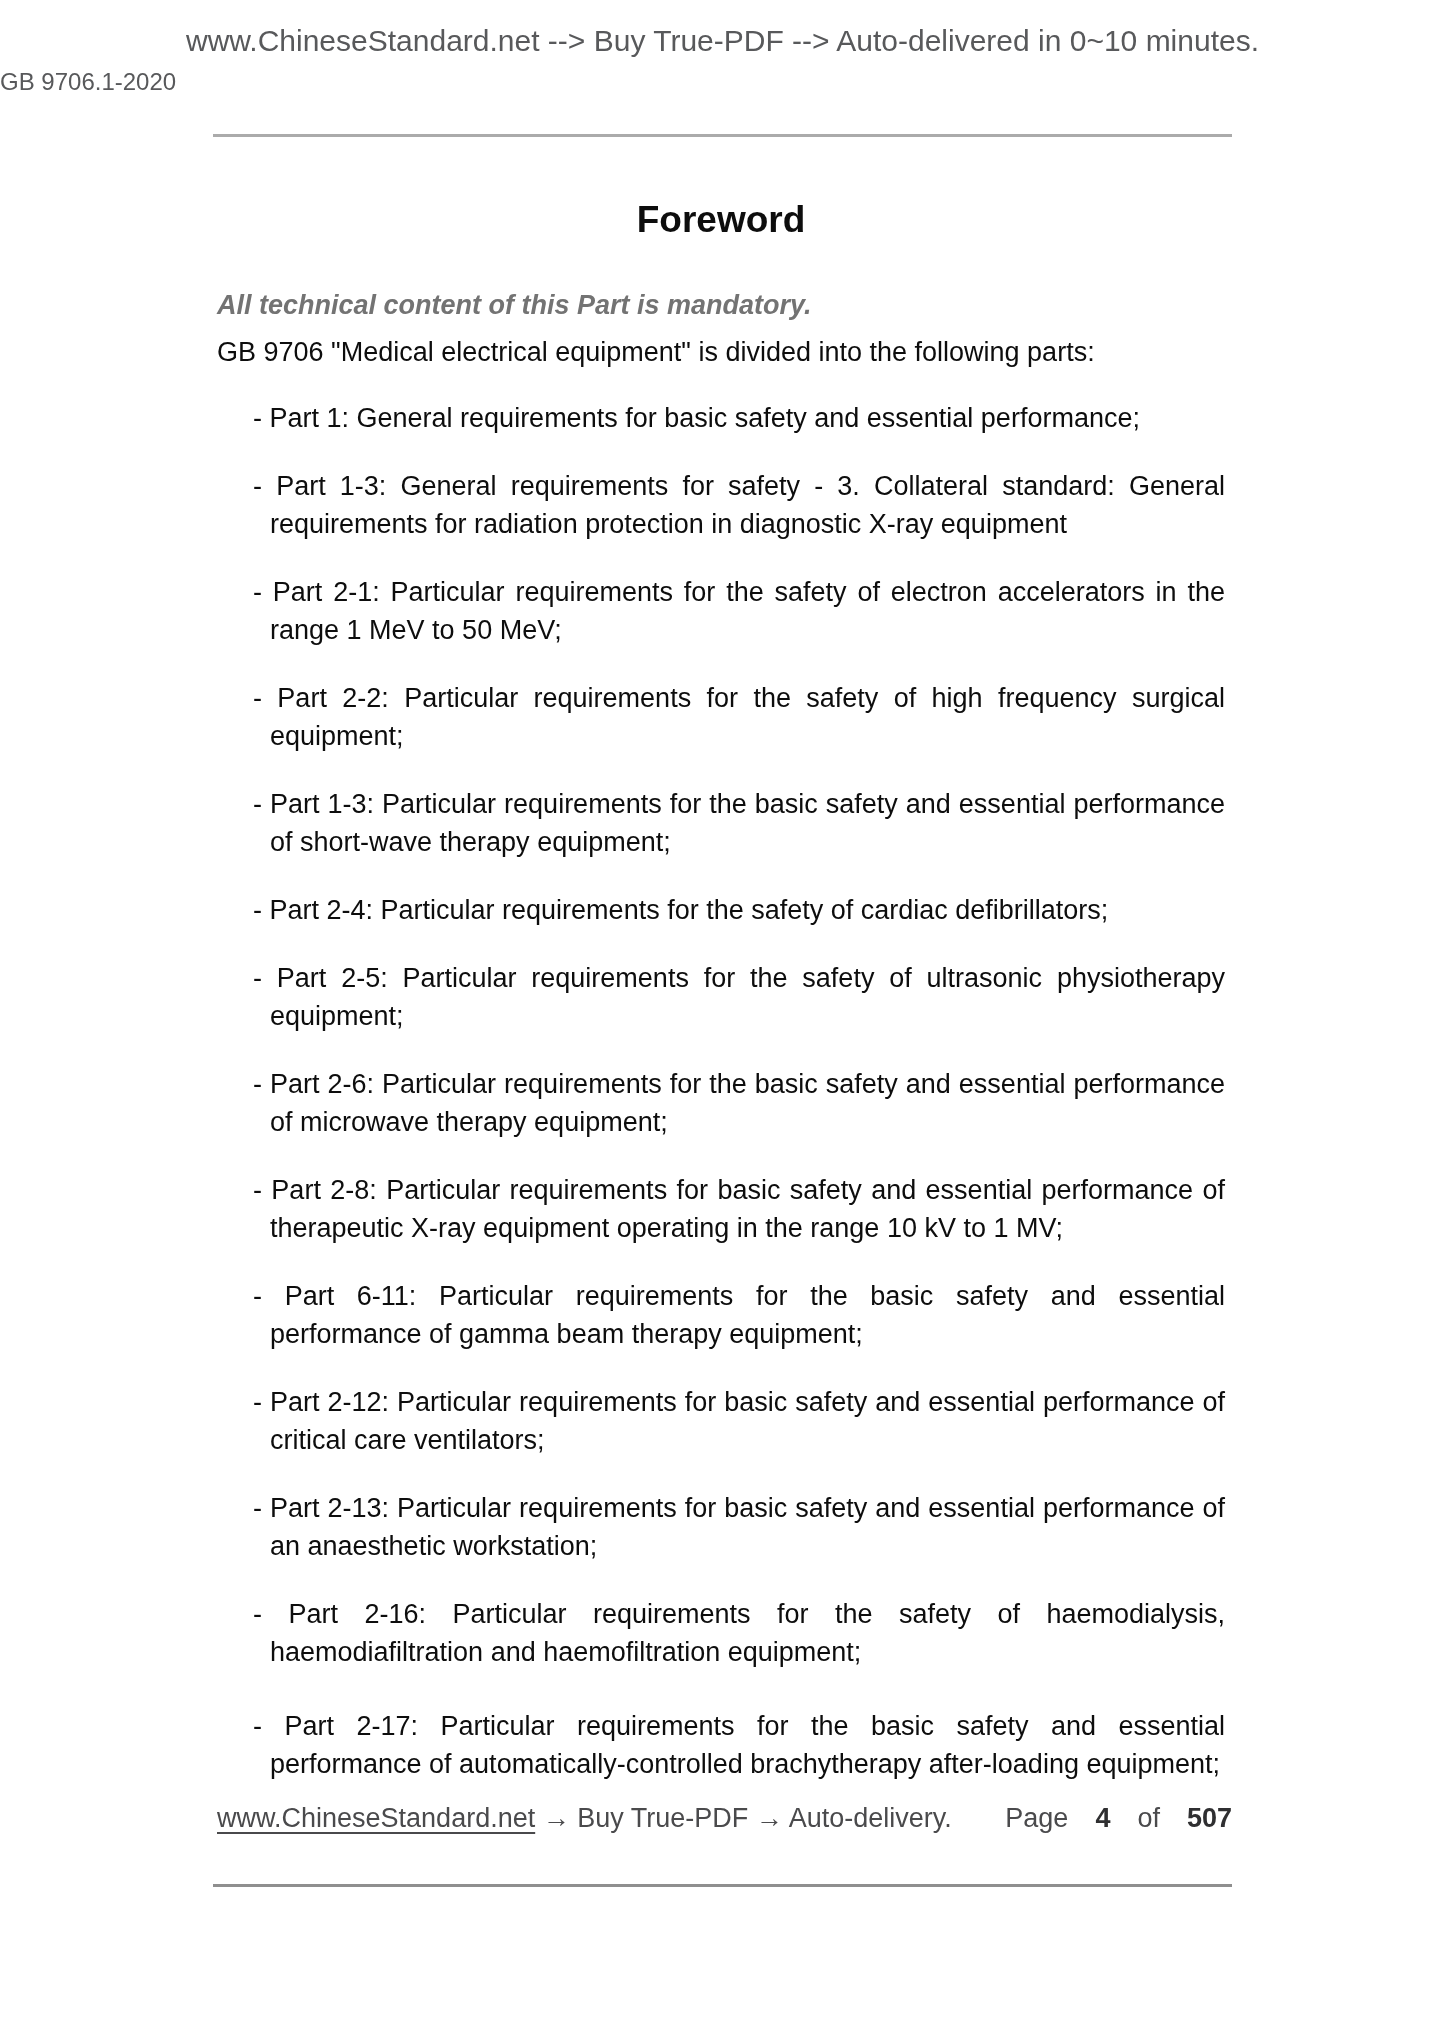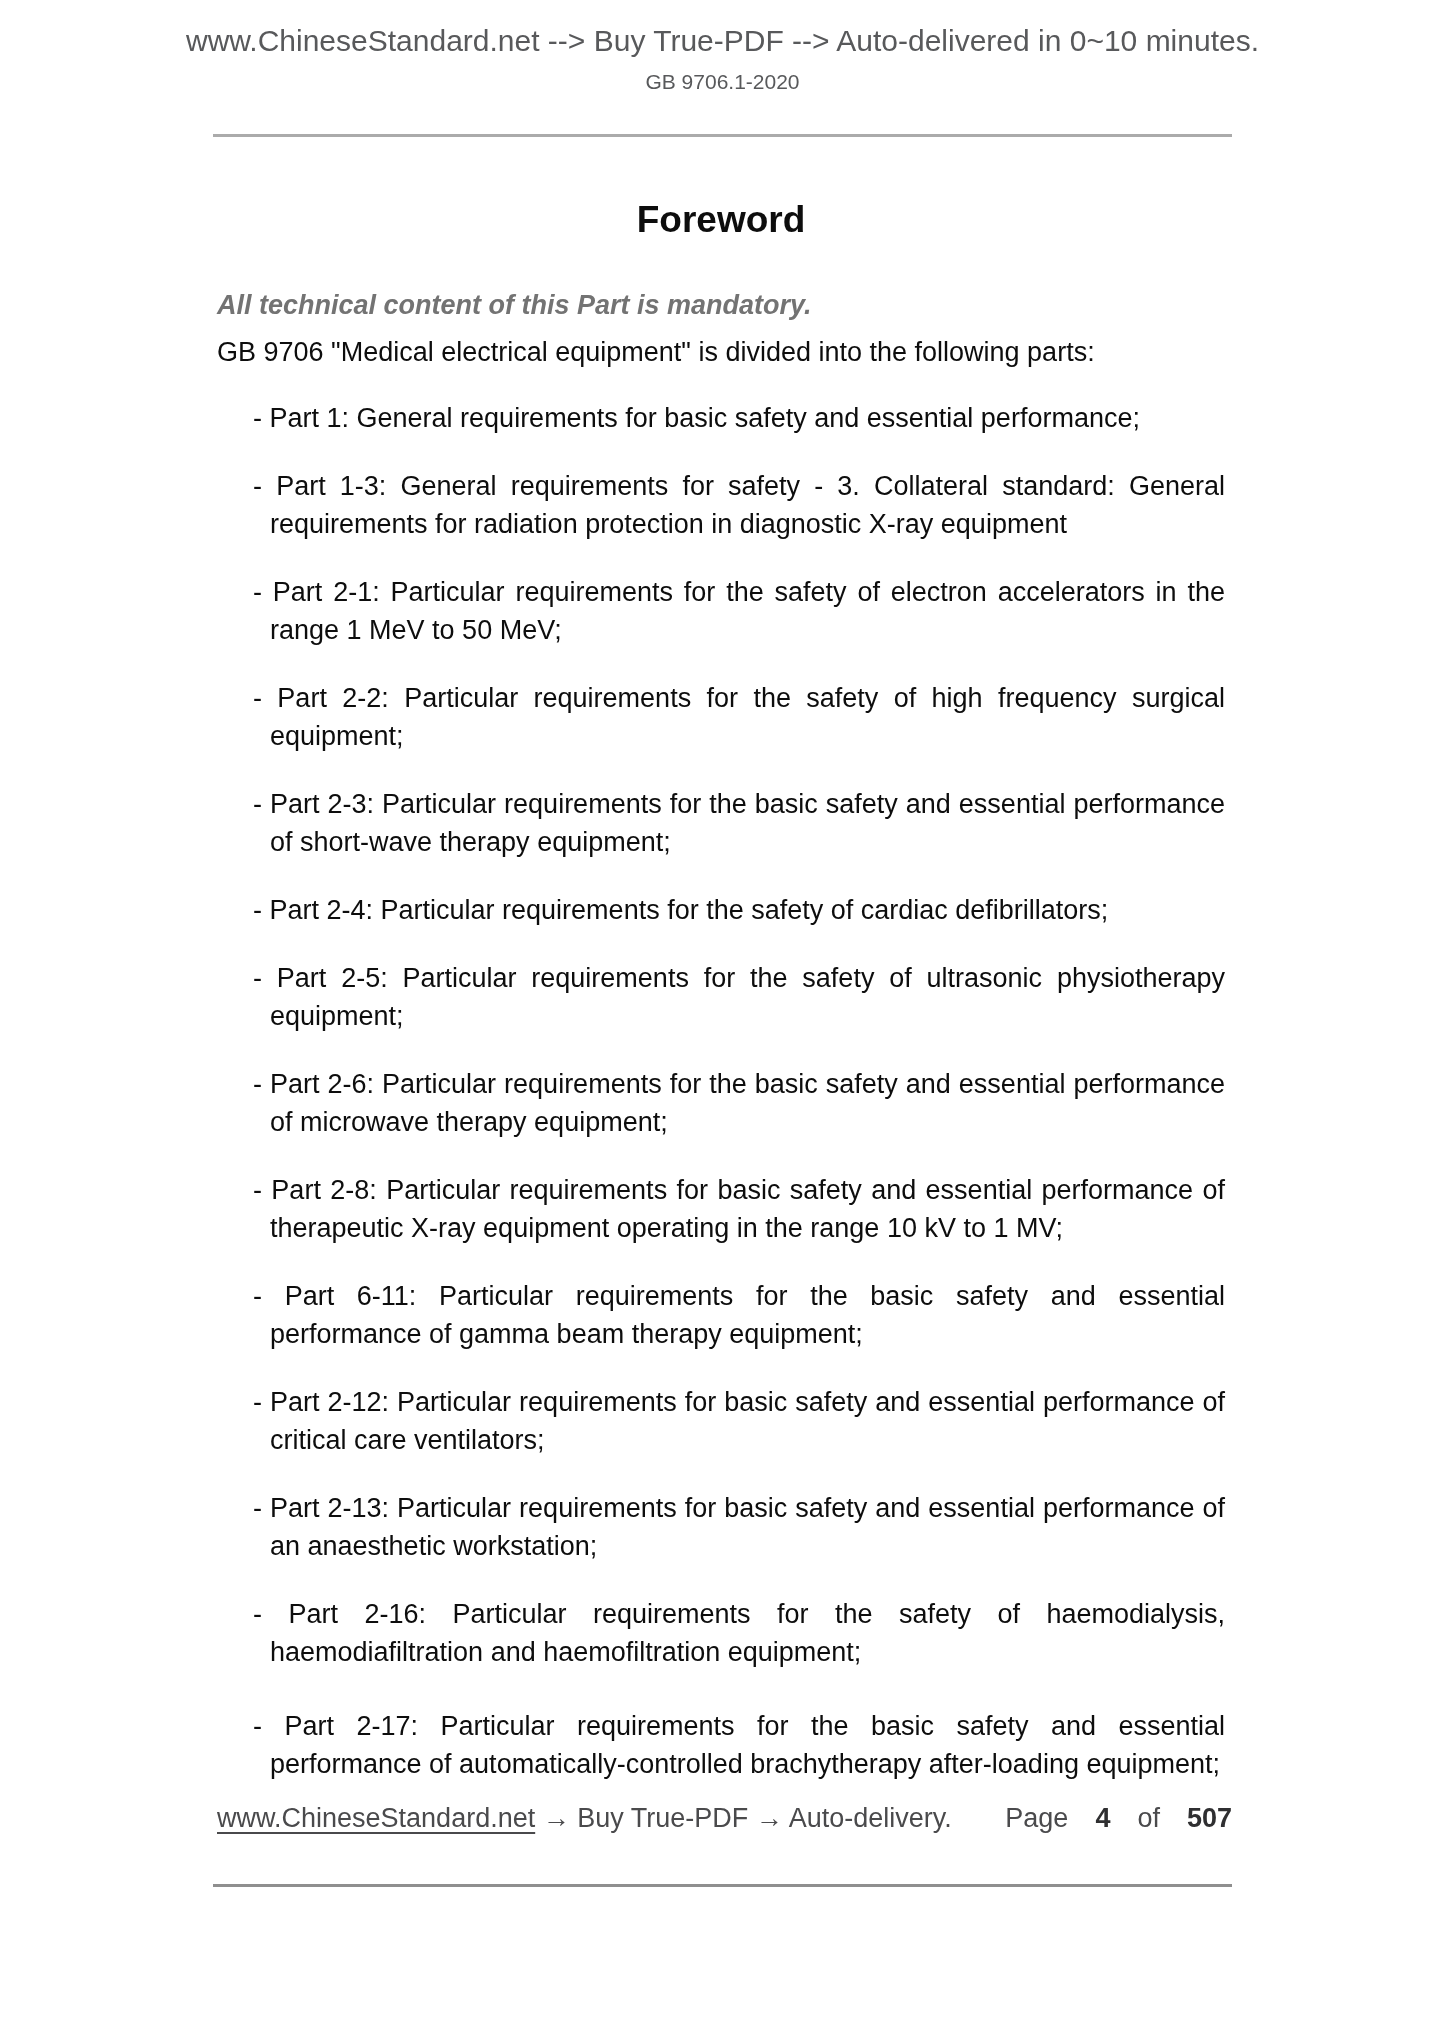--- a/index.html
+++ b/index.html
@@ -18,22 +18,21 @@
     top: 24px; left: 0; right: 0;
     text-align: center;
     font-size: 30px;
     line-height: 34px;
     color: #58595b;
     white-space: nowrap;
   }
   .hdr2 {
     position: absolute;
     top: 69px; left: 0; right: 0;
-    text-align: center;
-    font-size: 21px;
+    font-size: 24px;
     line-height: 25px;
     color: #58595b;
   }
   .rule {
     position: absolute;
     left: 213px;
     width: 1019px;
     height: 3px;
   }
   .rule-top { top: 134px; background: #ababab; }
@@ -114,21 +113,21 @@
   <div class="content">
     <h1>Foreword</h1>
     <p class="mandatory">All technical content of this Part is mandatory.</p>
     <p class="division">GB 9706 "Medical electrical equipment" is divided into the following parts:</p>
 
     <div>
       <p class="item">- Part 1: General requirements for basic safety and essential performance;</p>
       <p class="item">- Part 1-3: General requirements for safety - 3. Collateral standard: General requirements for radiation protection in diagnostic X-ray equipment</p>
       <p class="item">- Part 2-1: Particular requirements for the safety of electron accelerators in the range 1 MeV to 50 MeV;</p>
       <p class="item">- Part 2-2: Particular requirements for the safety of high frequency surgical equipment;</p>
-      <p class="item">- Part 2-3: Particular requirements for the basic safety and essential performance of short-wave therapy equipment;</p>
+      <p class="item">- Part 1-3: Particular requirements for the basic safety and essential performance of short-wave therapy equipment;</p>
       <p class="item">- Part 2-4: Particular requirements for the safety of cardiac defibrillators;</p>
       <p class="item">- Part 2-5: Particular requirements for the safety of ultrasonic physiotherapy equipment;</p>
       <p class="item">- Part 2-6: Particular requirements for the basic safety and essential performance of microwave therapy equipment;</p>
       <p class="item">- Part 2-8: Particular requirements for basic safety and essential performance of therapeutic X-ray equipment operating in the range 10 kV to 1 MV;</p>
       <p class="item">- Part 6-11: Particular requirements for the basic safety and essential performance of gamma beam therapy equipment;</p>
       <p class="item">- Part 2-12: Particular requirements for basic safety and essential performance of critical care ventilators;</p>
       <p class="item">- Part 2-13: Particular requirements for basic safety and essential performance of an anaesthetic workstation;</p>
       <p class="item">- Part 2-16: Particular requirements for the safety of haemodialysis, haemodiafiltration and haemofiltration equipment;</p>
       <p class="item">- Part 2-17: Particular requirements for the basic safety and essential performance of automatically-controlled brachytherapy after-loading equipment;</p>
     </div>

